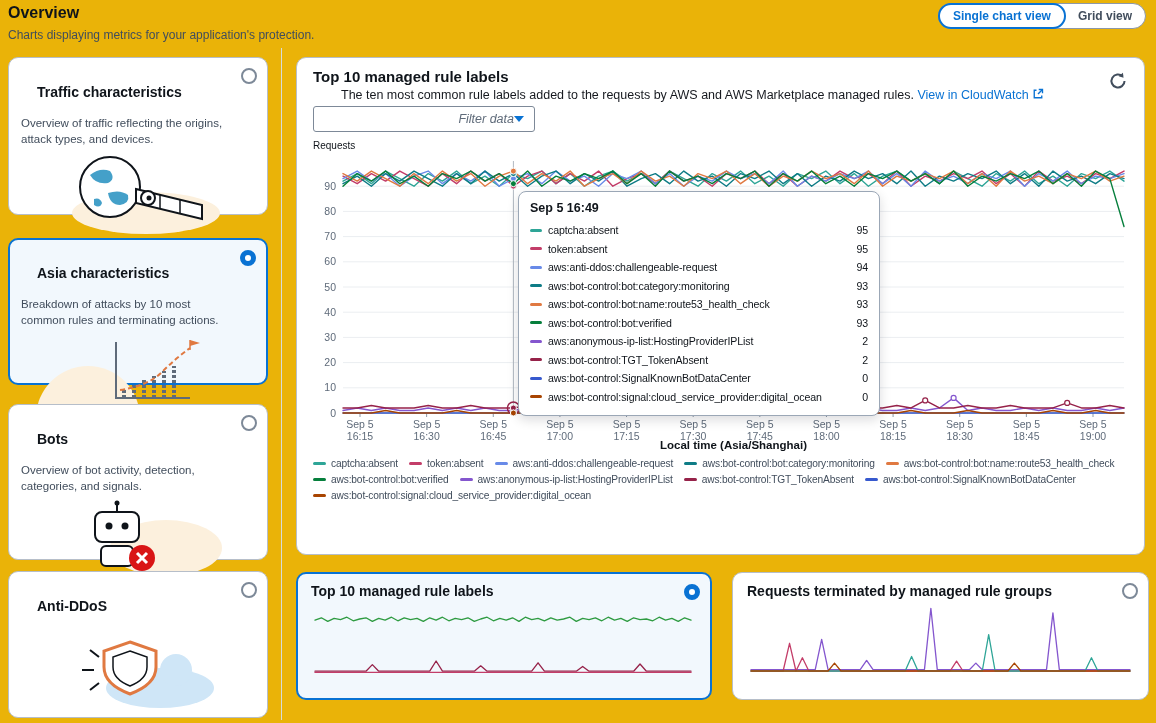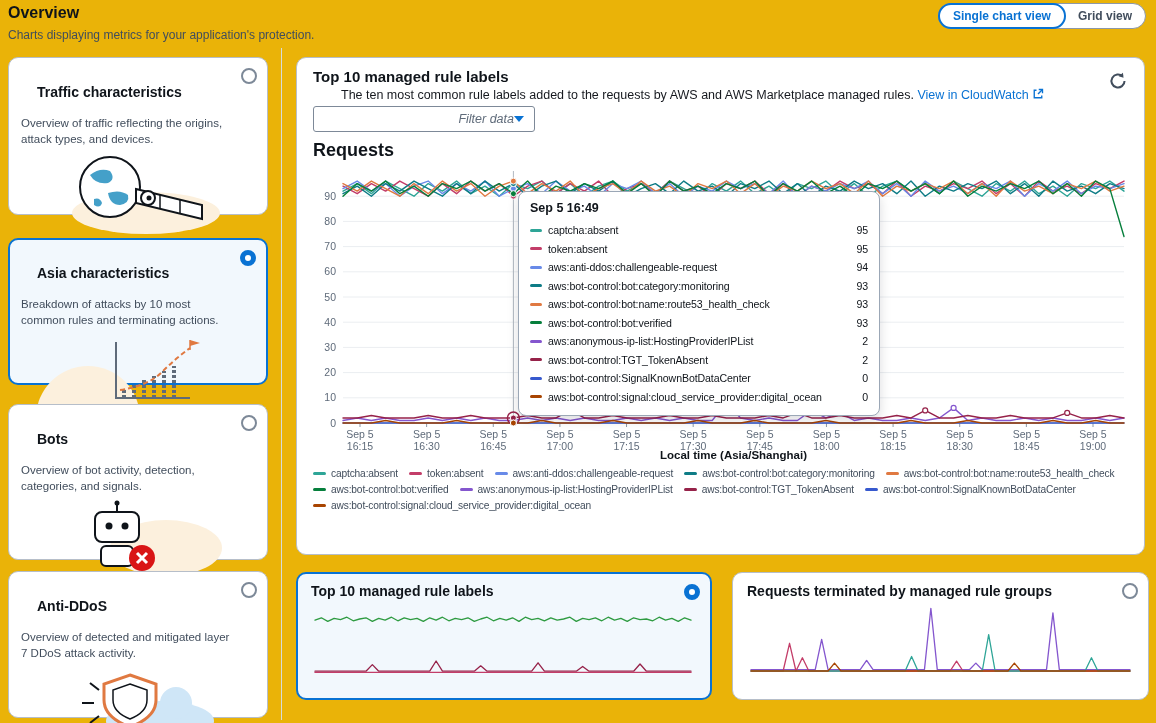--- a/index.html
+++ b/index.html
@@ -23,21 +23,21 @@
   .illus{display:flex;justify-content:center;margin-top:2px;}
   .panel{position:absolute;left:296px;top:57px;width:849px;height:498px;border:1px solid #b6bec9;border-radius:10px;background:#fff;padding:10px 16px;box-sizing:border-box;}
   .panel h2{font-size:15px;font-weight:700;margin:0;}
   .refresh-btn{position:absolute;top:10px;right:12px;width:28px;height:28px;background:none;border:none;cursor:pointer;padding:4px;}
   .desc-row{margin-top:3px;font-size:12.5px;color:#16191f;margin-left:28px;}
   .cw-link{color:#0972d3;cursor:pointer;white-space:nowrap;}
   .filter-label{margin-top:8px;font-size:12.5px;font-weight:700;}
   .select{margin-top:4px;width:200px;height:24px;border:1px solid #7d8998;border-radius:3px;display:flex;align-items:center;justify-content:flex-end;padding:0 10px;background:#fff;cursor:pointer;box-sizing:content-box;}
   .select .ph{font-style:italic;color:#5f6b7a;font-size:12.5px;}
   .caret{width:0;height:0;border-left:5px solid transparent;border-right:5px solid transparent;border-top:6px solid #0972d3;}
-  .requests-label{margin-top:8px;font-size:18px;font-weight:700;}
+  .requests-label{margin-top:8px;font-size:10px;font-weight:400;}
   #main-chart{display:block;margin-top:2px;}
   .ax{font-size:10.5px;fill:#5f6b7a;font-family:"Liberation Sans",sans-serif;}
   .axl{font-size:11.5px;font-weight:700;fill:#0f141a;font-family:"Liberation Sans",sans-serif;}
   .tooltip{position:absolute;left:221px;top:133px;width:338px;background:#fff;border:1px solid #9ba7b6;border-radius:8px;box-shadow:0 4px 12px rgba(0,7,22,.14);padding:9px 11px;z-index:5;}
   .tt-title{font-weight:700;font-size:12.5px;margin-bottom:6px;}
   .tt-row{display:flex;align-items:center;gap:6px;font-size:10.6px;height:18.5px;letter-spacing:-0.1px;color:#0f141a;}
   .tt-marker{width:12px;height:3px;border-radius:2px;flex:none;}
   .tt-label{flex:1;white-space:nowrap;overflow:hidden;}
   .tt-value{font-weight:400;margin-left:15px;}
   .legend{display:flex;flex-wrap:wrap;column-gap:11px;row-gap:5px;margin-top:5px;font-size:10.2px;letter-spacing:-0.15px;color:#414d5c;}
@@ -119,21 +119,20 @@
         <rect x="63" y="50" width="32" height="20" rx="5" fill="#fff" stroke="#0f141a" stroke-width="2"></rect>
         <circle cx="104" cy="62" r="13" fill="#d91515"></circle>
         <path d="M99 57 l10 10 M109 57 l-10 10" stroke="#fff" stroke-width="3"></path>
       </svg>
     </div>
   </div>
 
   <div class="tile" id="tile-antiddos">
     <h3>Anti-DDoS</h3>
     <span class="radio"></span>
-    <div class="desc">Overview of detected and mitigated layer 7 DDoS attack activity.</div>
     <div class="illus">
       <svg width="200" height="80" viewBox="0 0 200 80">
         <ellipse cx="122" cy="58" rx="54" ry="20" fill="#cfe6f7"></ellipse>
         <circle cx="102" cy="42" r="18" fill="#cfe6f7"></circle>
         <circle cx="138" cy="40" r="16" fill="#cfe6f7"></circle>
         <path d="M92 12 l26 9 v16 c0 13 -10 21 -26 27 c-16 -6 -26 -14 -26 -27 v-16 z" fill="#fff" stroke="#e07941" stroke-width="3"></path>
         <path d="M92 21 l17 6 v10 c0 9 -7 15 -17 19 c-10 -4 -17 -10 -17 -19 v-10 z" fill="none" stroke="#0f141a" stroke-width="1.5"></path>
         <path d="M52 20 l9 7 M44 40 h12 M52 60 l9 -7" stroke="#0f141a" stroke-width="2"></path>
       </svg>
     </div>

